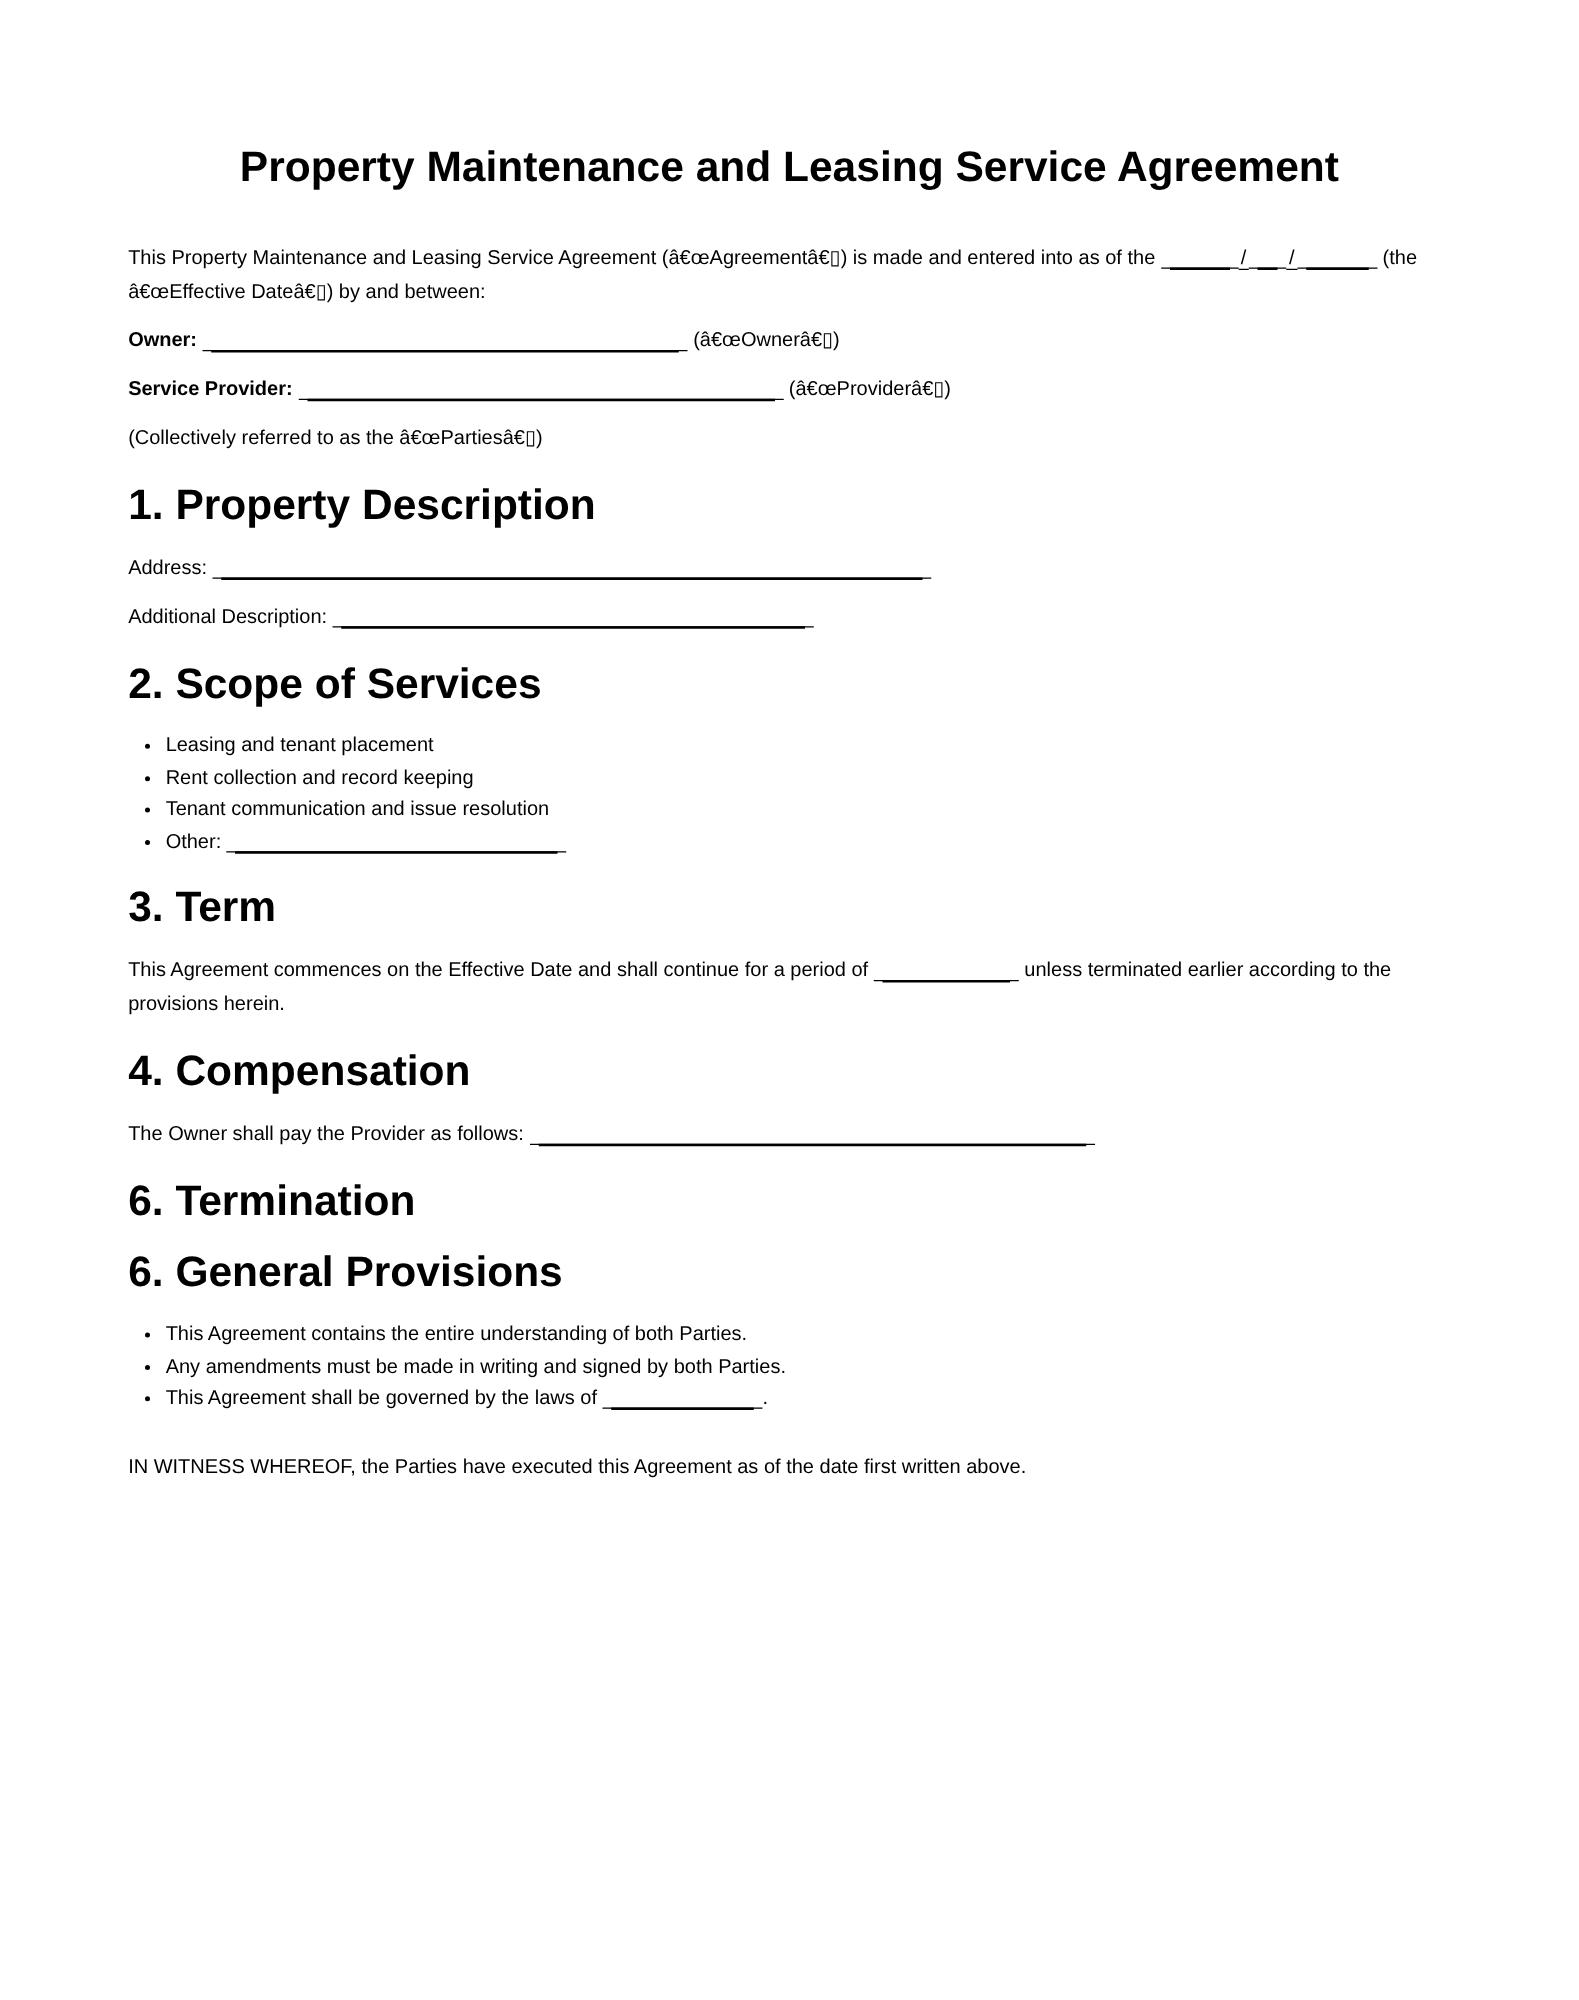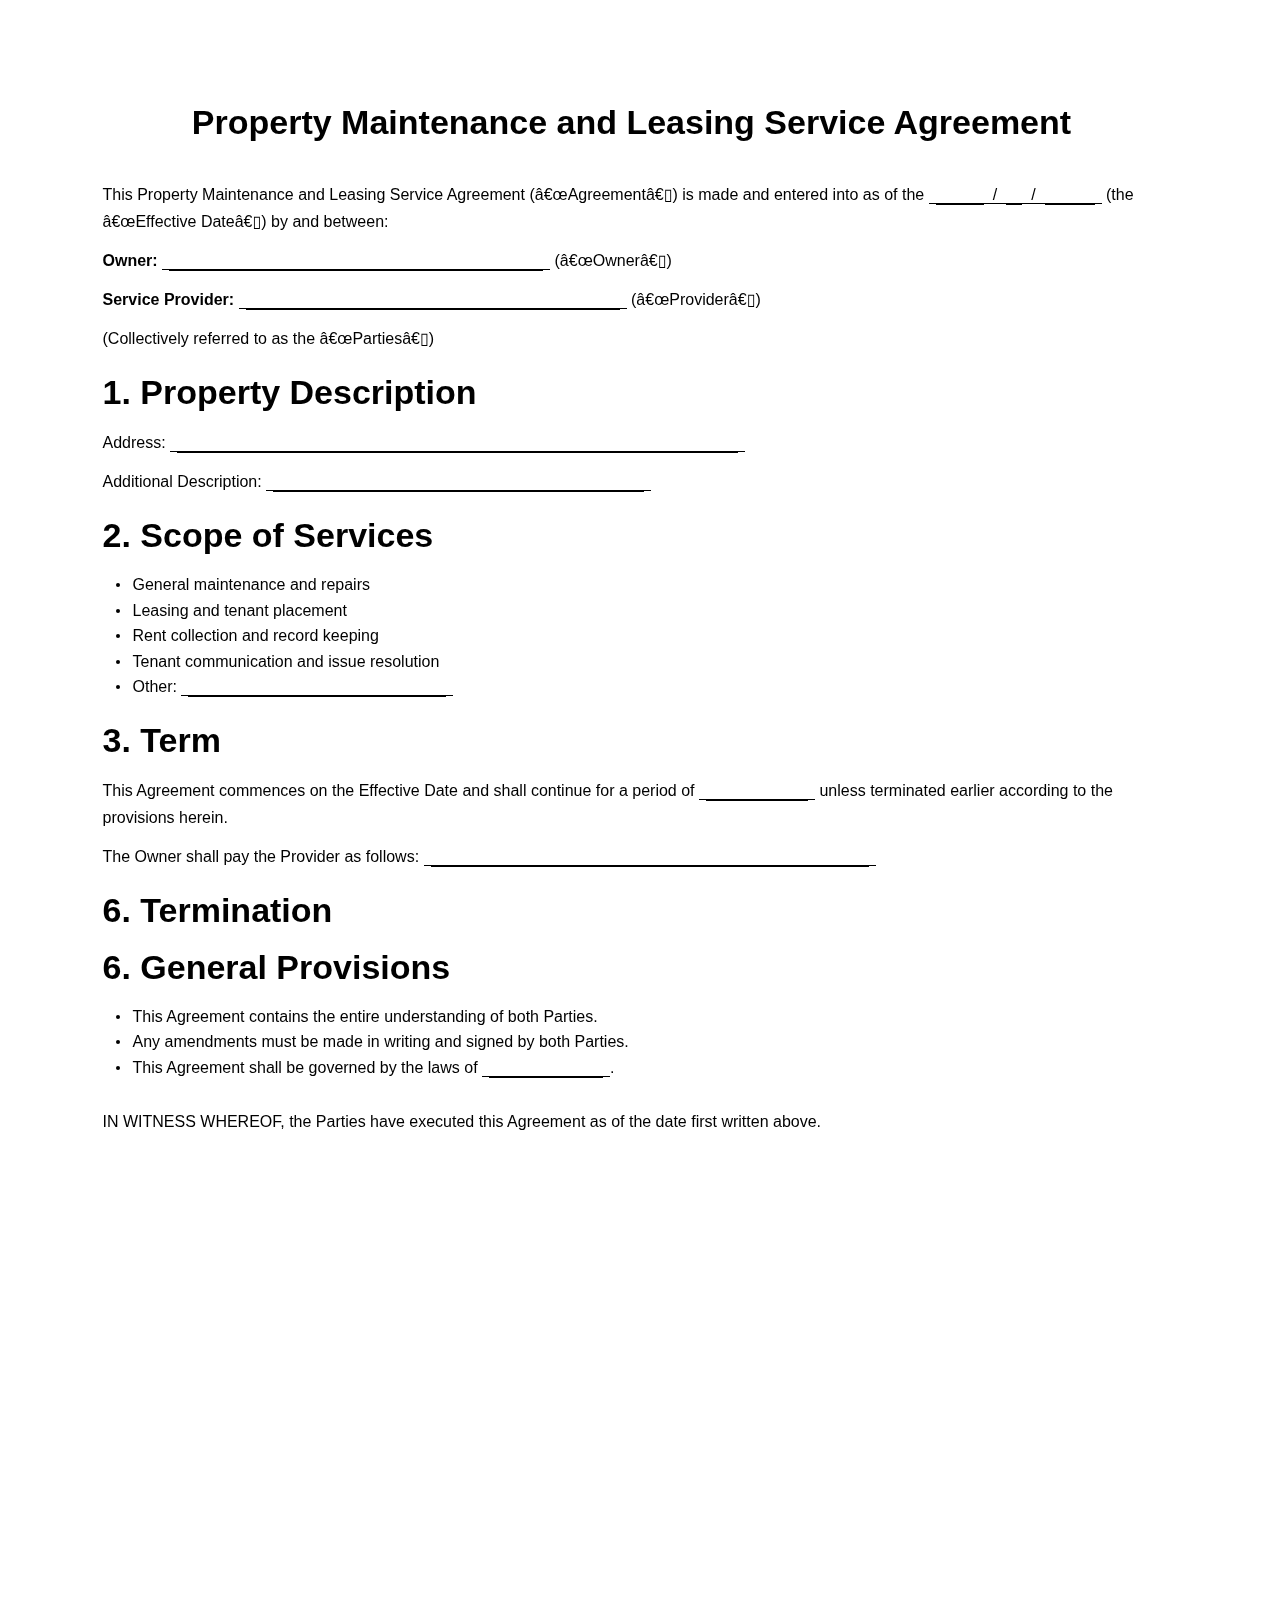--- a/index.html
+++ b/index.html
@@ -1,21 +1,21 @@
 <!DOCTYPE html>
 <html><head>
 <meta charset="utf-8">
 <style>
   html, body { margin: 0; padding: 0; background: #ffffff; }
   body {
     width: 1263px; height: 1600px; overflow: hidden;
     font-family: "Liberation Sans", sans-serif;
     color: #000; font-size: 16px;
   }
-  .page { width: 1058px; margin: 0 auto; padding-top: 102px; line-height: 27px; }
+  .page { width: 1058px; margin: 12px auto; padding-top: 102px; line-height: 27px; }
   h1.doc-title {
     font-size: 34px; line-height: 41px; font-weight: bold;
     text-align: center; margin: 0 0 38px 0;
   }
   h2.sec-heading {
     font-size: 34px; line-height: 33px; font-weight: bold;
     margin: 24px 0 20px 0;
   }
   p.para { margin: 12px 0; }
   strong.lbl { font-weight: bold; }
@@ -77,34 +77,34 @@
 
   <p class="para"><span>Address:</span>
     <span class="blank bl-address"></span></p>
 
   <p class="para"><span>Additional Description:</span>
     <span class="blank bl-adddesc"></span></p>
 
   <h2 class="sec-heading">2. Scope of Services</h2>
 
   <ul class="doc-list">
-    <li>General maintenance and repairs</li>
     <li>Leasing and tenant placement</li>
     <li>Rent collection and record keeping</li>
     <li>Tenant communication and issue resolution</li>
     <li><span>Other:</span>
       <span class="blank bl-other"></span></li>
   </ul>
 
   <h2 class="sec-heading">3. Term</h2>
 
   <p class="para"><span>This Agreement commences on the Effective Date and shall continue for a period of</span>
     <span class="blank bl-term"></span>
     <span>unless terminated earlier according to the provisions herein.</span></p>
 
+  <h2 class="sec-heading">4. Compensation</h2>
 
   <p class="para"><span>The Owner shall pay the Provider as follows:</span>
     <span class="blank bl-comp"></span></p>
 
   <h2 class="sec-heading">6. Termination</h2>
 
 
   <h2 class="sec-heading">6. General Provisions</h2>
 
   <ul class="doc-list">

